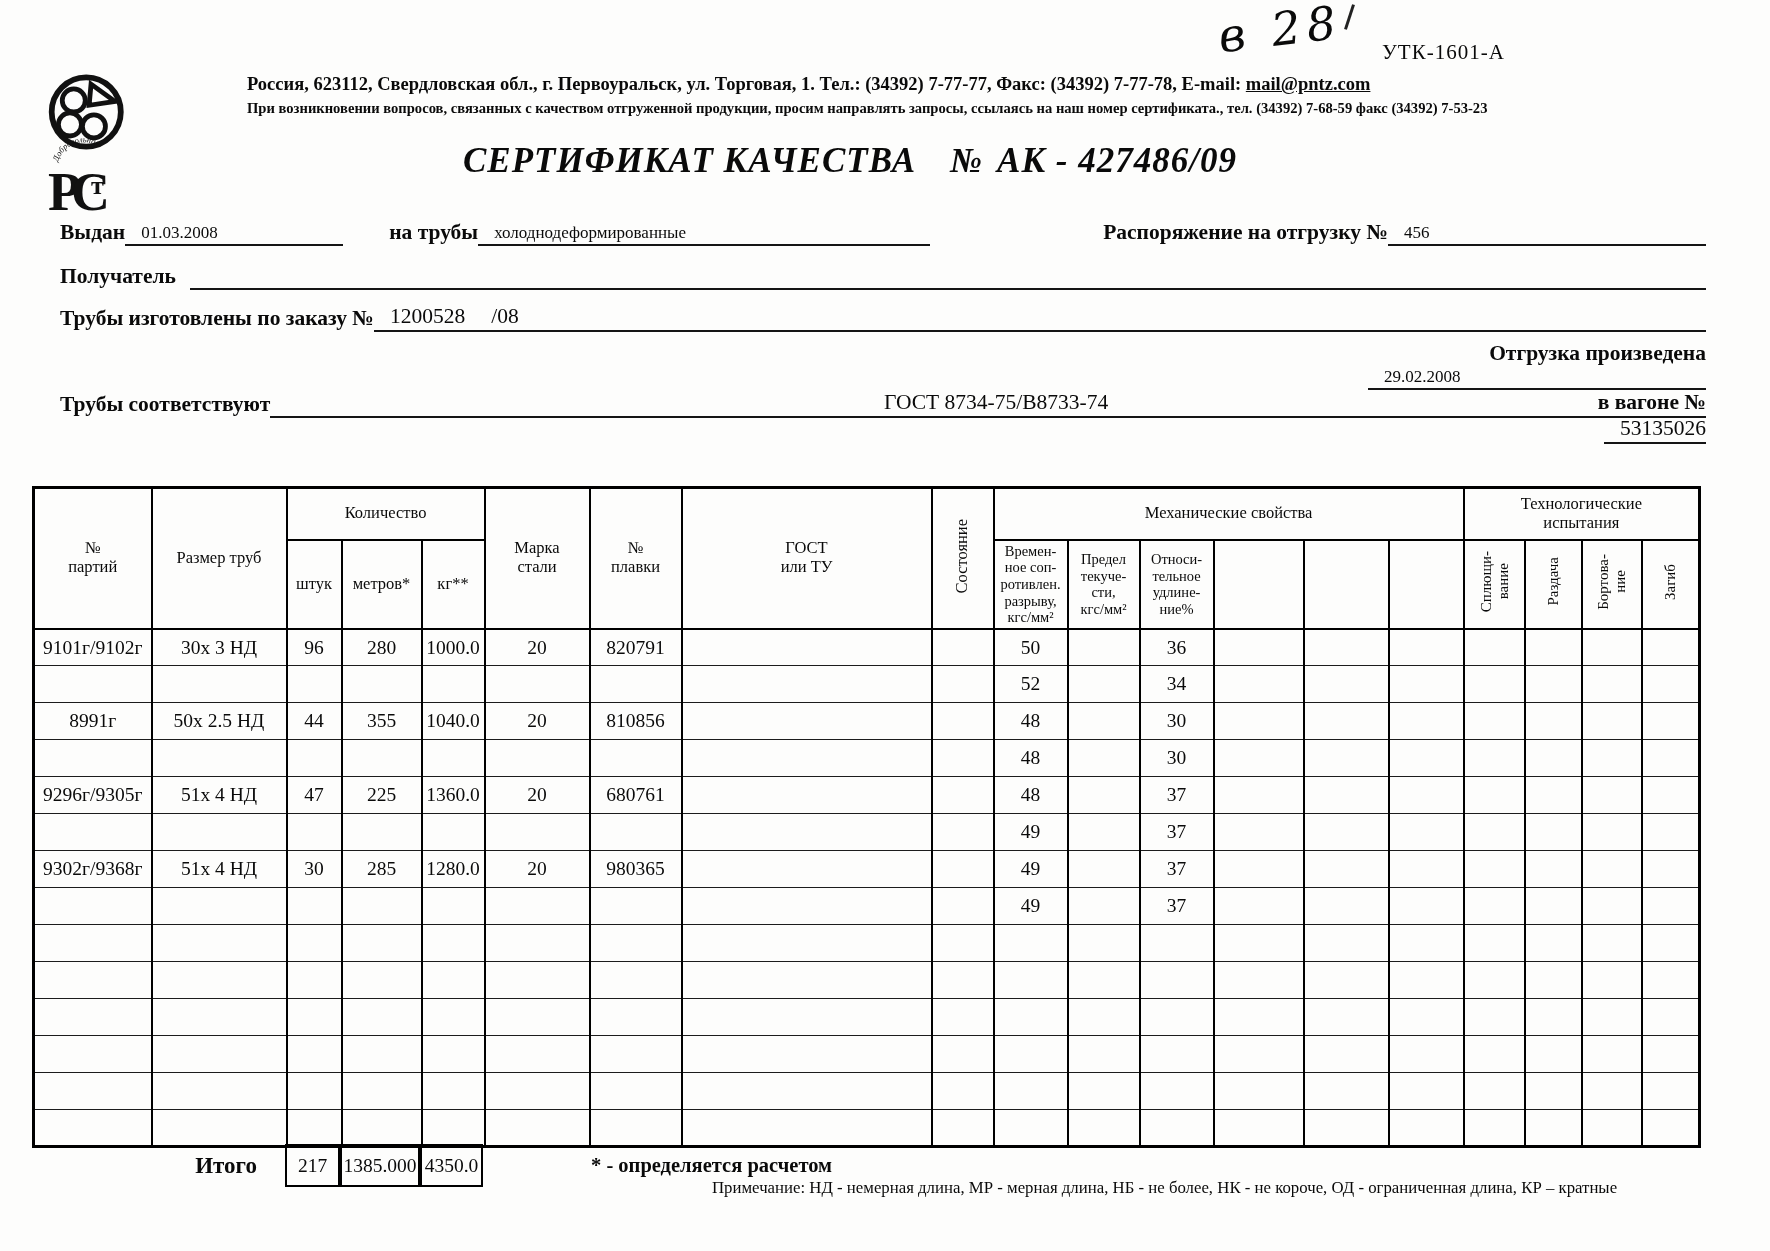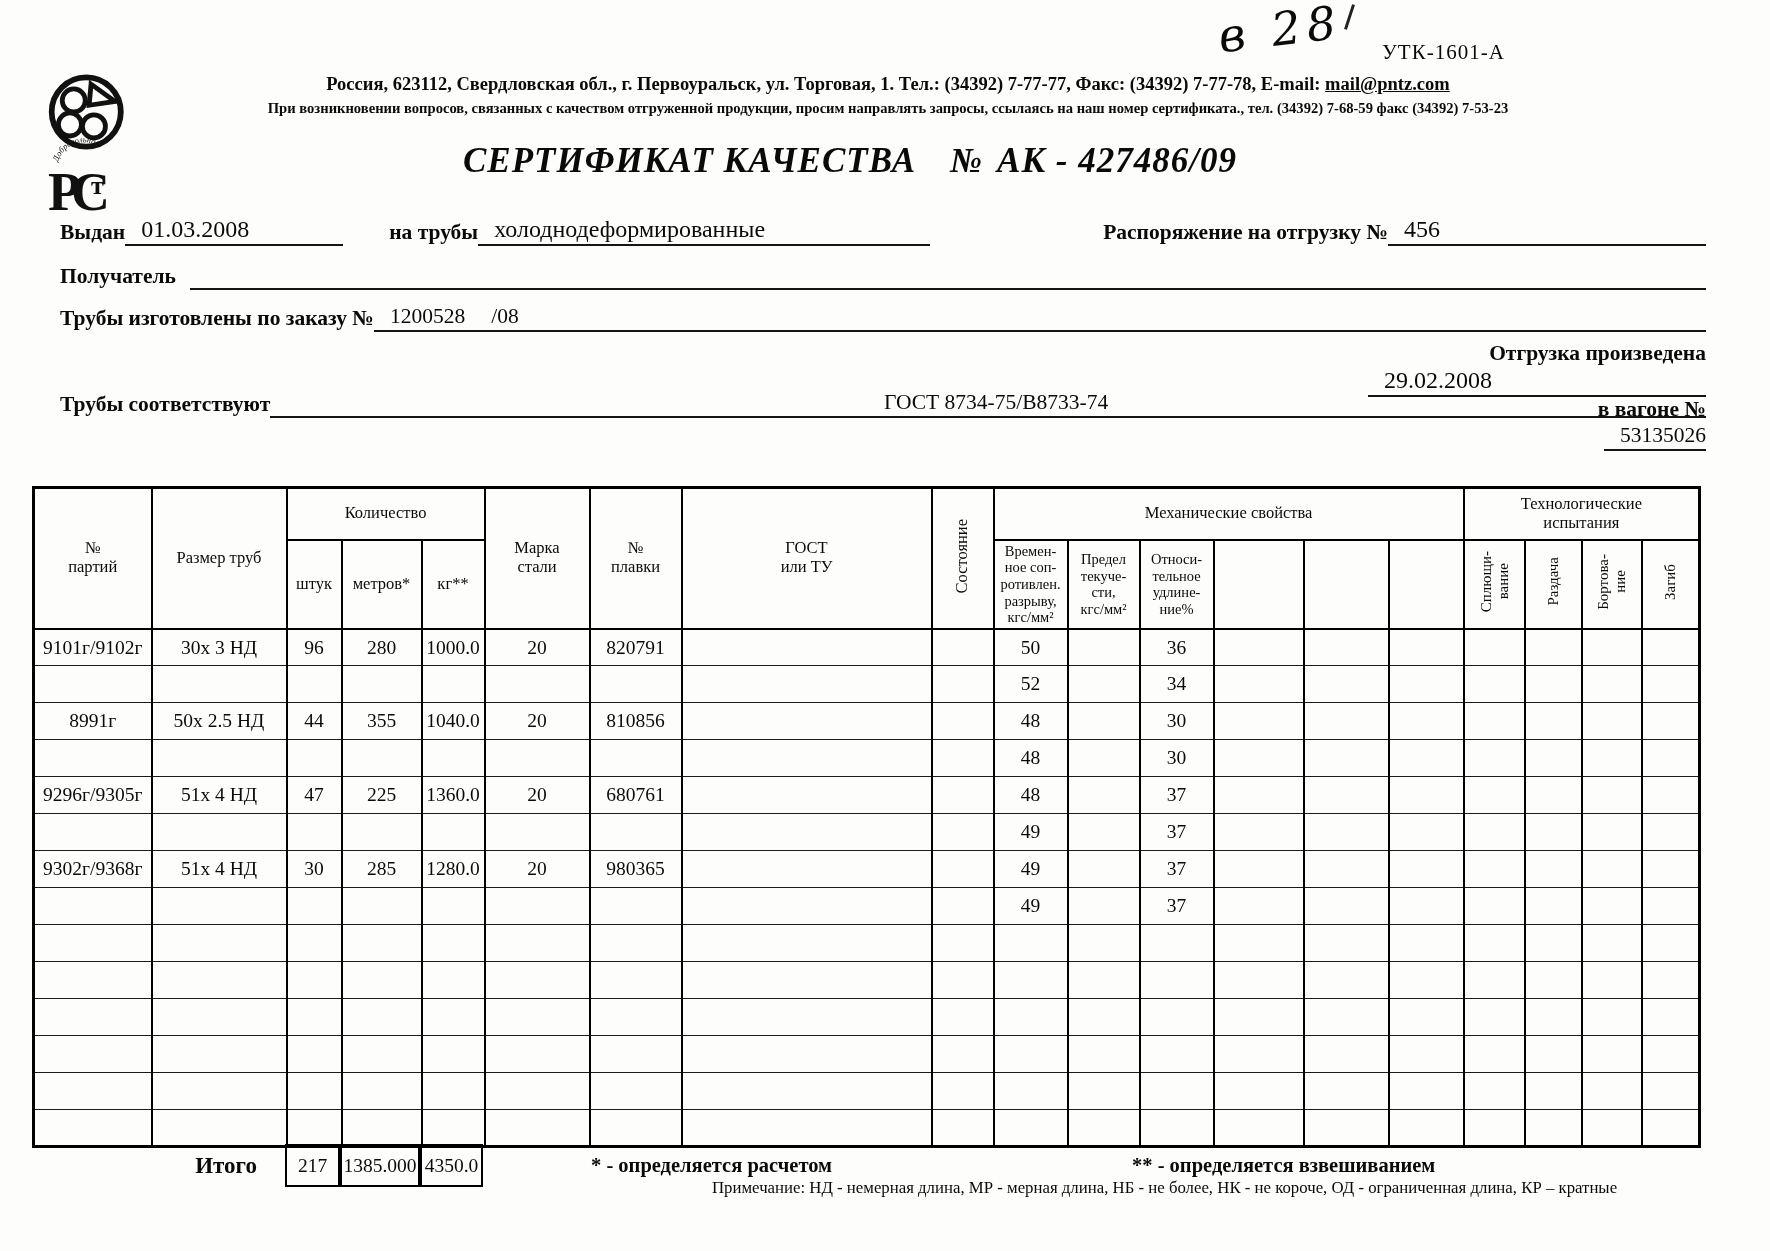--- a/index.html
+++ b/index.html
@@ -7,37 +7,37 @@
   .page {
     position:relative; width:1770px; height:1251px; margin:0 auto;
     background:#fdfdfc; color:#0a0a0a; overflow:hidden;
     font-family:"Liberation Serif", serif;
   }
   
   .logo-wrap { position:absolute; left:44px; top:70px; }
   .co-block { position:absolute; left:142px; top:80px; }
   .co-line { font-family:"Liberation Sans", sans-serif; font-weight:bold; font-size:22px; line-height:24px;
              transform:scaleX(.82); transform-origin:left; white-space:nowrap; }
-  .addr-block { position:absolute; left:238px; top:74px; width:1300px; text-align:center; }
+  .addr-block { position:absolute; left:247px; top:74px; width:1300px; }
   .addr-line1 { font-weight:bold; font-size:18.5px; white-space:nowrap; }
   .addr-line1 a { color:#0a0a0a; }
   .addr-line2 { font-weight:bold; font-size:14.6px; margin-top:5px; white-space:nowrap; }
   .handwritten { position:absolute; left:1218px; top:2px; font-size:46px; font-style:italic;
                  font-family:"DejaVu Serif", serif; transform:rotate(-7deg); letter-spacing:6px; }
   .form-code { position:absolute; left:1382px; top:40px; font-size:21px; letter-spacing:1px; }
   .corner-tick { position:absolute; left:1348px; top:4px; width:3px; height:26px; background:#222; transform:rotate(18deg); }
   .rst-mark { position:absolute; left:46px; top:134px; }
   .doc-title { position:absolute; left:0; top:141px; width:1700px; text-align:center;
                font-size:35px; font-weight:bold; font-style:italic; letter-spacing:1px; white-space:nowrap; }
   .doc-title .sp { display:inline-block; width:34px; }
   .doc-title .sp2 { display:inline-block; width:14px; }
   
   .frow { position:absolute; left:60px; width:1646px; height:34px; display:flex; align-items:flex-end; }
   .lbl { font-weight:bold; font-size:21.5px; white-space:nowrap; padding-bottom:1px; }
-  .uval { border-bottom:2px solid #151515; font-size:24px; white-space:nowrap;
+  .uval { border-bottom:2px solid #151515; font-size:17px; white-space:nowrap;
           padding:0 4px 1px 16px; }
   .ufill { flex:1; border-bottom:2px solid #151515; font-size:21.5px; white-space:nowrap; padding:0 0 1px 16px; }
   .spc { display:inline-block; }
   .gap20 { display:inline-block; width:26px; }
   
   .tbl { position:absolute; left:32px; top:486px; border-collapse:collapse; table-layout:fixed;
          width:1666px; }
   .tbl th, .tbl td { border:2px solid #000; overflow:hidden; }
   .tbl thead th { font-weight:normal; font-size:16.5px; text-align:center; vertical-align:middle;
                   white-space:pre-line; line-height:1.15; padding:2px; }
@@ -506,18 +506,17 @@
         </tr>
       </tbody>
   </table>
 
   <div class="totals">
     <div class="tot-label">Итого</div>
     <div class="tot-box tb1">217</div>
     <div class="tot-box tb2">1385.000</div>
     <div class="tot-box tb3">4350.0</div>
     <div class="fn1">* - определяется расчетом</div>
-    <div class="fn2">** - определяется взвешиванием</div>
   </div>
 
   <div class="note-line">Примечание: НД - немерная длина, МР - мерная длина, НБ - не более, НК - не короче, ОД - ограниченная длина, КР – кратные</div>
 
 </div>
 
 </body></html>

